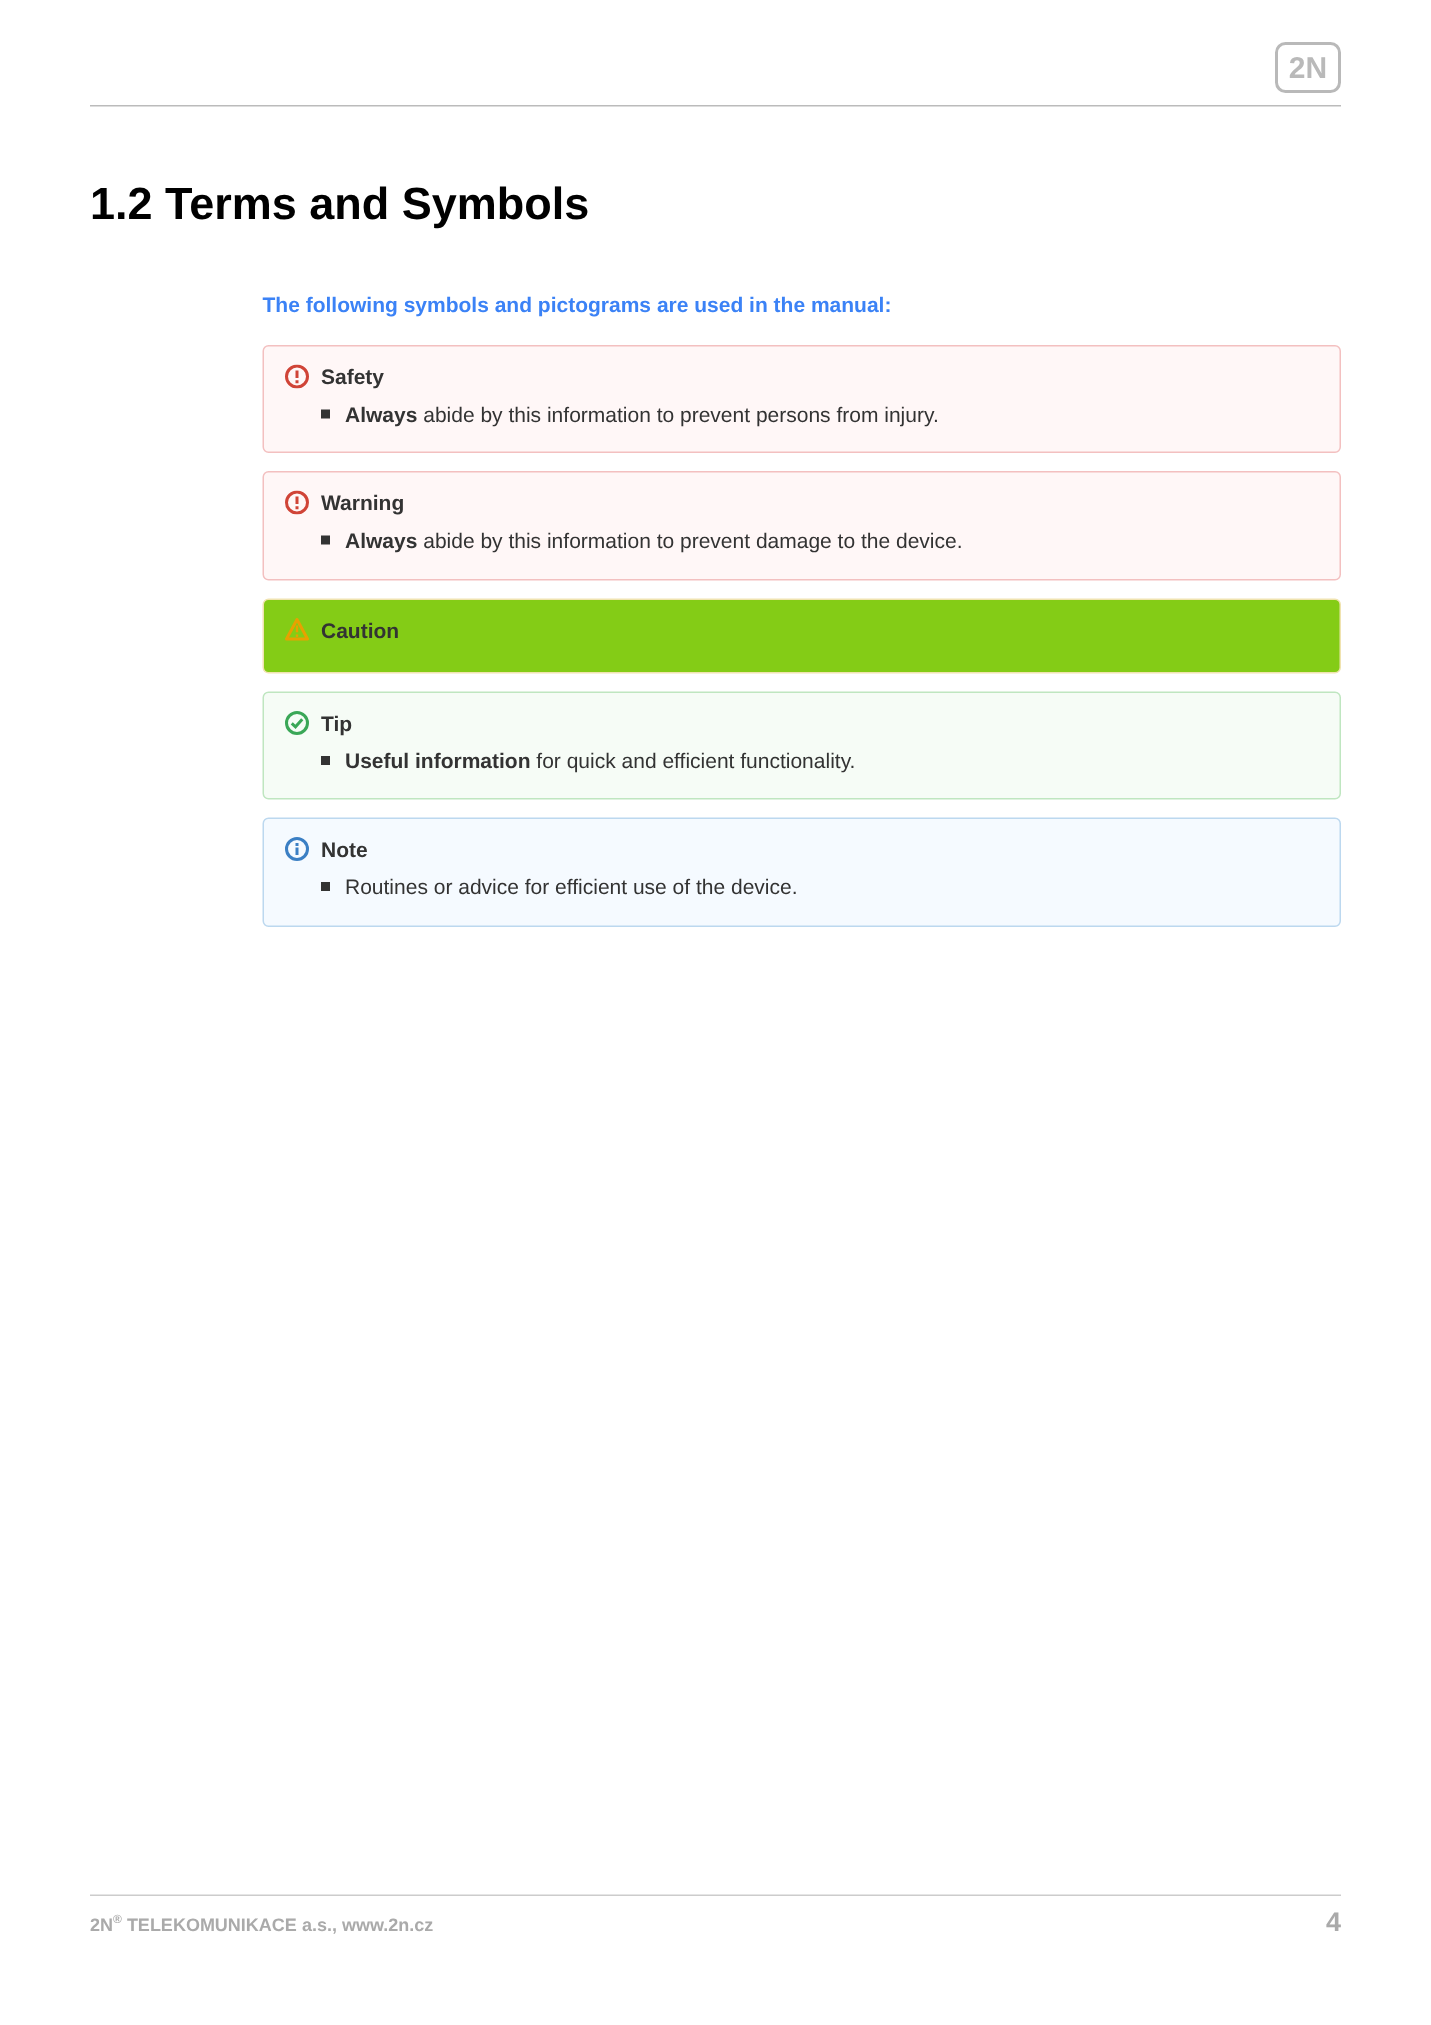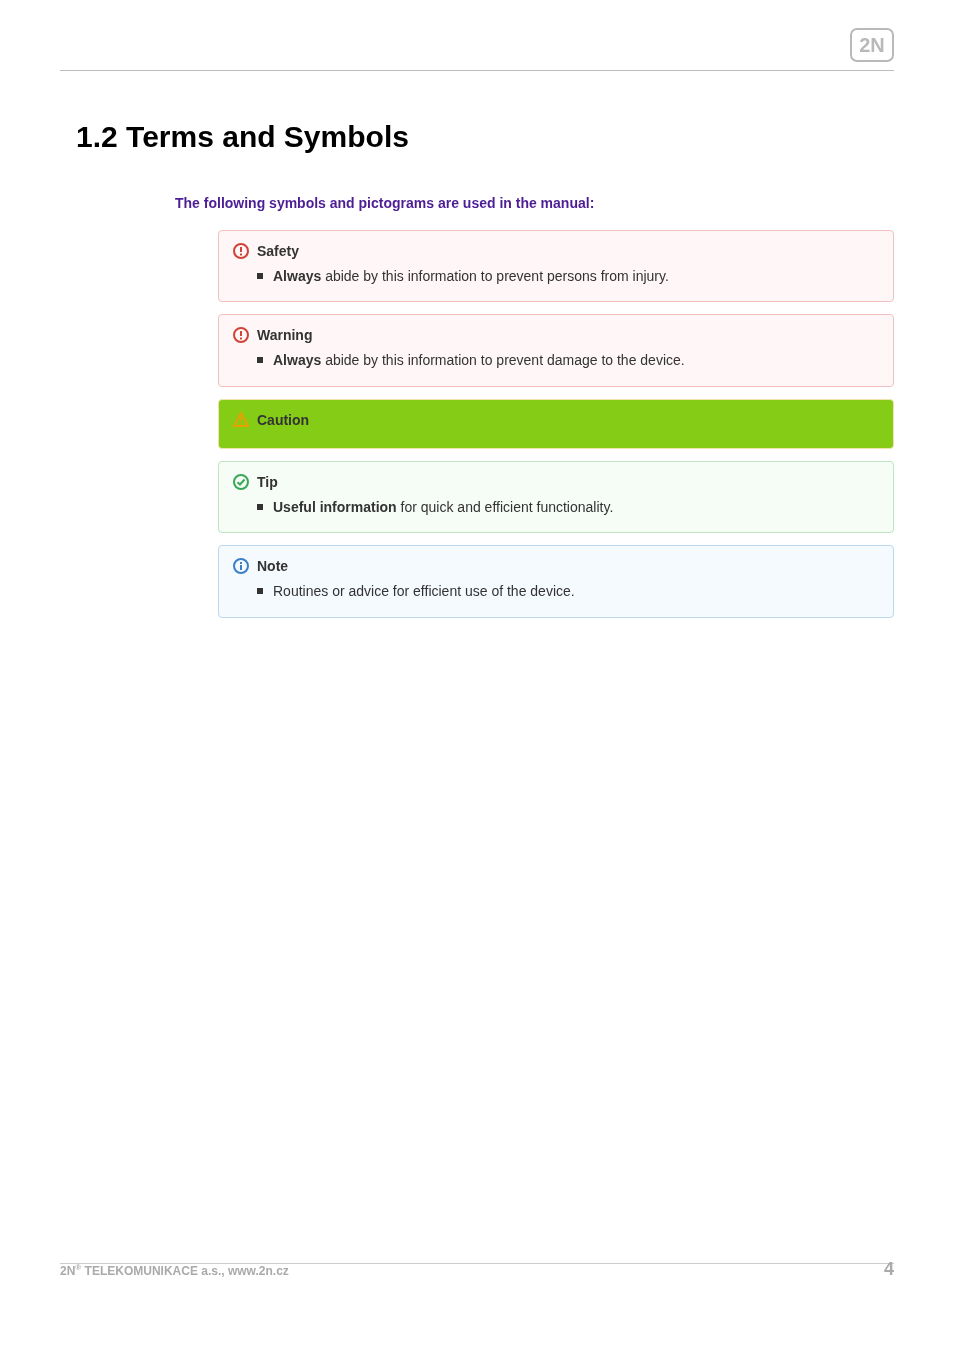--- a/index.html
+++ b/index.html
@@ -25,43 +25,42 @@
   }
   .logo-2n {
     position: absolute;
     right: 60px;
     top: 28px;
   }
   .logo-2n svg { display: block; }
   h1 {
     position: absolute;
     top: 120px;
-    left: 76px;
+    left: 60px;
     font-family: Arial, Helvetica, sans-serif;
     font-size: 30px;
     font-weight: bold;
     color: #000;
   }
   .intro {
     position: absolute;
     top: 195px;
     left: 175px;
     font-size: 14px;
     font-weight: bold;
-    color: #4c1d95;
+    color: #3b82f6;
   }
   .boxes {
     position: absolute;
     top: 230px;
     left: 175px;
     right: 60px;
     display: flex;
     flex-direction: column;
     gap: 12px;
-    margin-left: 43px;
   }
   .callout {
     border: 1px solid;
     border-radius: 4px;
     padding: 12px 14px 14px 14px;
   }
   .callout-head {
     display: flex;
     align-items: center;
     gap: 8px;
@@ -98,21 +97,21 @@
 
   .icon-svg { width: 16px; height: 16px; flex: 0 0 16px; }
 
   .footer-rule {
     position: absolute;
     left: 60px; right: 60px; bottom: 46px;
     border-top: 1px solid #ccc;
   }
   .footer {
     position: absolute;
-    left: 60px; right: 60px; bottom: 30px;
+    left: 60px; right: 60px; bottom: 18px;
     display: flex;
     justify-content: space-between;
     align-items: baseline;
   }
   .footer-left {
     font-size: 12px;
     font-weight: bold;
     color: #aaa;
   }
   .footer-left sup { font-size: 8px; }

